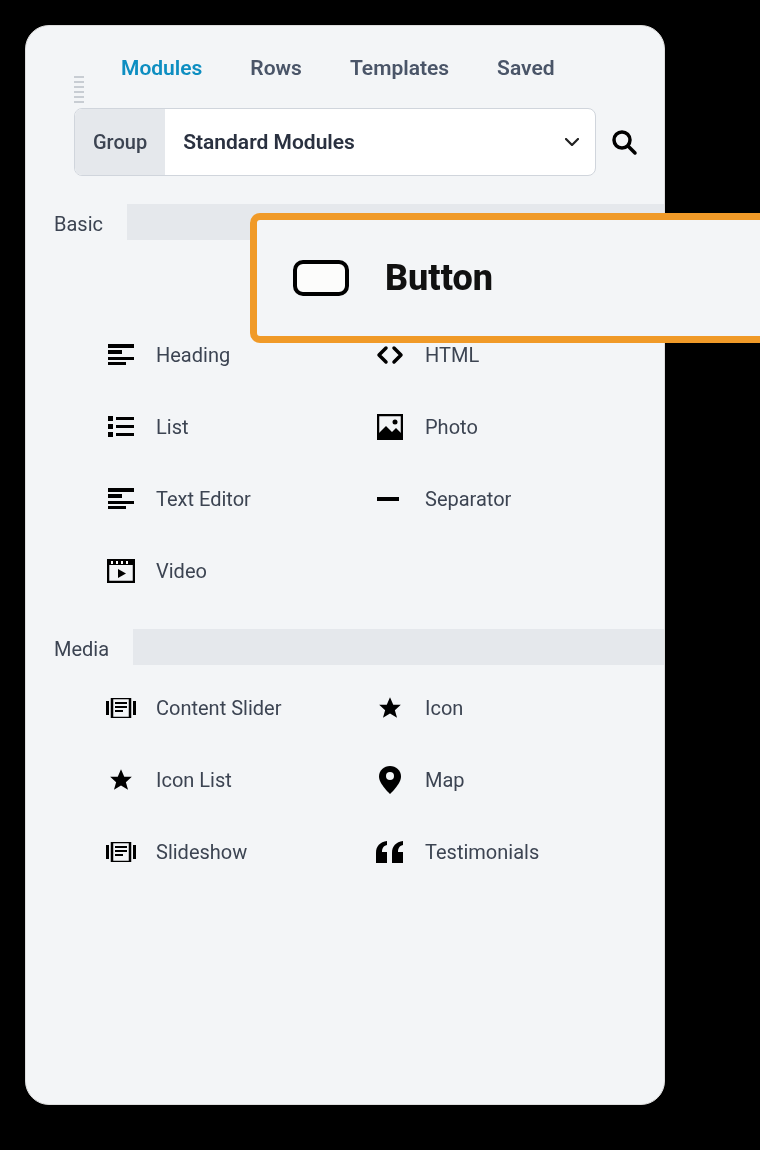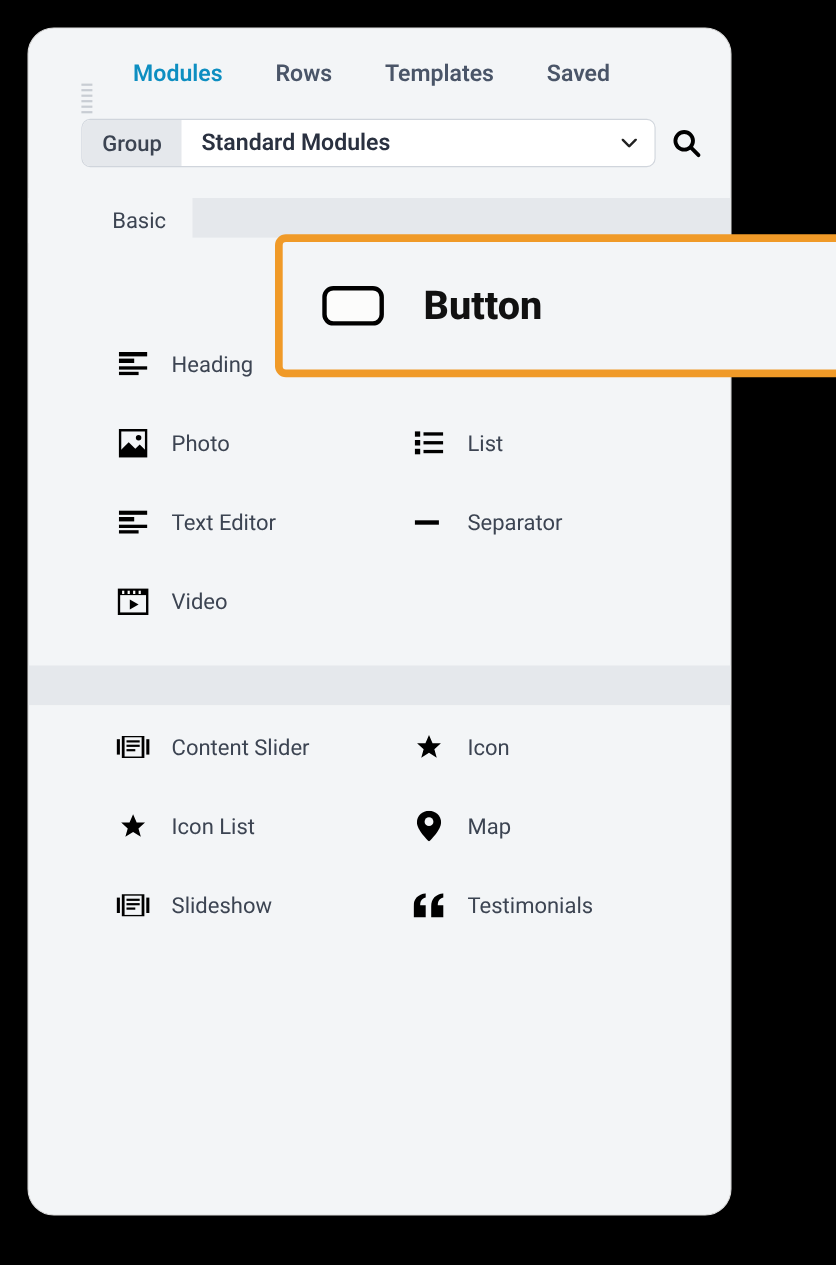--- a/index.html
+++ b/index.html
@@ -51,21 +51,21 @@
     align-items: center;
     margin: 28px 24px 0 48px;
     gap: 12px;
   }
   .group-select {
     display: flex;
     align-items: center;
     background: #fff;
     border: 1px solid #d0d5dc;
     border-radius: 8px;
-    height: 44px;
+    height: 68px;
     flex: 1;
     overflow: hidden;
   }
   .group-label {
     background: #e5e8ec;
     padding: 0 18px;
     height: 100%;
     display: flex;
     align-items: center;
     font-size: 20px;
@@ -92,21 +92,21 @@
     justify-content: center;
     cursor: pointer;
   }
   .section-header {
     margin-top: 28px;
     display: flex;
     align-items: stretch;
   }
   .section-header .tab-label {
     background: #f3f5f7;
-    padding: 8px 24px 8px 76px;
+    padding: 8px 24px 8px 28px;
     font-size: 20px;
     color: #3c4452;
     border-bottom: 1px solid transparent;
   }
   .section-header .filler {
     flex: 1;
     background: #e5e8ec;
     height: 36px;
   }
   .module-grid {
@@ -240,41 +240,41 @@
         <svg width="28" height="20" viewBox="0 0 28 20" stroke="#000" stroke-width="3.5" fill="none" stroke-linecap="round" stroke-linejoin="round">
             <path d="M10 3 L3 10 L10 17"></path>
             <path d="M18 3 L25 10 L18 17"></path>
           </svg>
       </span>
       <span class="label">HTML</span>
     </div>
 
     <div class="module-item">
       <span class="icon">
-        <svg width="26" height="26" viewBox="0 0 26 26">
-            <rect x="1" y="1" width="24" height="24" stroke="#000" stroke-width="2.5" fill="none"></rect>
-            <path d="M1 20 L9 12 L15 18 L19 14 L25 20 V25 H1 z" fill="#000"></path>
-            <circle cx="18" cy="8" r="2.5" fill="#000"></circle>
-          </svg>
-      </span>
-      <span class="label">Photo</span>
-    </div>
-
-    <div class="module-item">
-      <span class="icon">
         <svg width="26" height="22" viewBox="0 0 26 22" fill="#000">
             <rect x="0" y="0" width="5" height="5"></rect>
             <rect x="8" y="1" width="18" height="3"></rect>
             <rect x="0" y="8" width="5" height="5"></rect>
             <rect x="8" y="9" width="18" height="3"></rect>
             <rect x="0" y="16" width="5" height="5"></rect>
             <rect x="8" y="17" width="18" height="3"></rect>
           </svg>
       </span>
       <span class="label">List</span>
+    </div>
+
+    <div class="module-item">
+      <span class="icon">
+        <svg width="26" height="26" viewBox="0 0 26 26">
+            <rect x="1" y="1" width="24" height="24" stroke="#000" stroke-width="2.5" fill="none"></rect>
+            <path d="M1 20 L9 12 L15 18 L19 14 L25 20 V25 H1 z" fill="#000"></path>
+            <circle cx="18" cy="8" r="2.5" fill="#000"></circle>
+          </svg>
+      </span>
+      <span class="label">Photo</span>
     </div>
 
     <div class="module-item">
       <span class="icon">
         <svg width="26" height="22" viewBox="0 0 26 22" fill="#000">
             <rect x="0" y="0" width="26" height="4"></rect>
             <rect x="0" y="6" width="14" height="4"></rect>
             <rect x="0" y="13" width="26" height="3"></rect>
             <rect x="0" y="18" width="18" height="3"></rect>
           </svg>
@@ -301,20 +301,21 @@
             <rect x="14" y="2" width="2" height="3" fill="#fff"></rect>
             <rect x="19" y="2" width="2" height="3" fill="#fff"></rect>
             <path d="M11 10 L19 14.5 L11 19 z" fill="#000"></path>
           </svg>
       </span>
       <span class="label">Video</span>
     </div>
   </div>
 
   <div class="section-header" style="margin-top:34px">
+    <div class="tab-label">Media</div>
     <div class="filler"></div>
   </div>
 
   <div class="module-grid">
     <div class="module-item">
       <span class="icon">
         <svg width="30" height="20" viewBox="0 0 30 20" fill="#000">
             <rect x="0" y="3" width="3" height="14"></rect>
             <rect x="27" y="3" width="3" height="14"></rect>
             <rect x="6" y="0" width="18" height="20" stroke="#000" stroke-width="2.5" fill="none"></rect>

